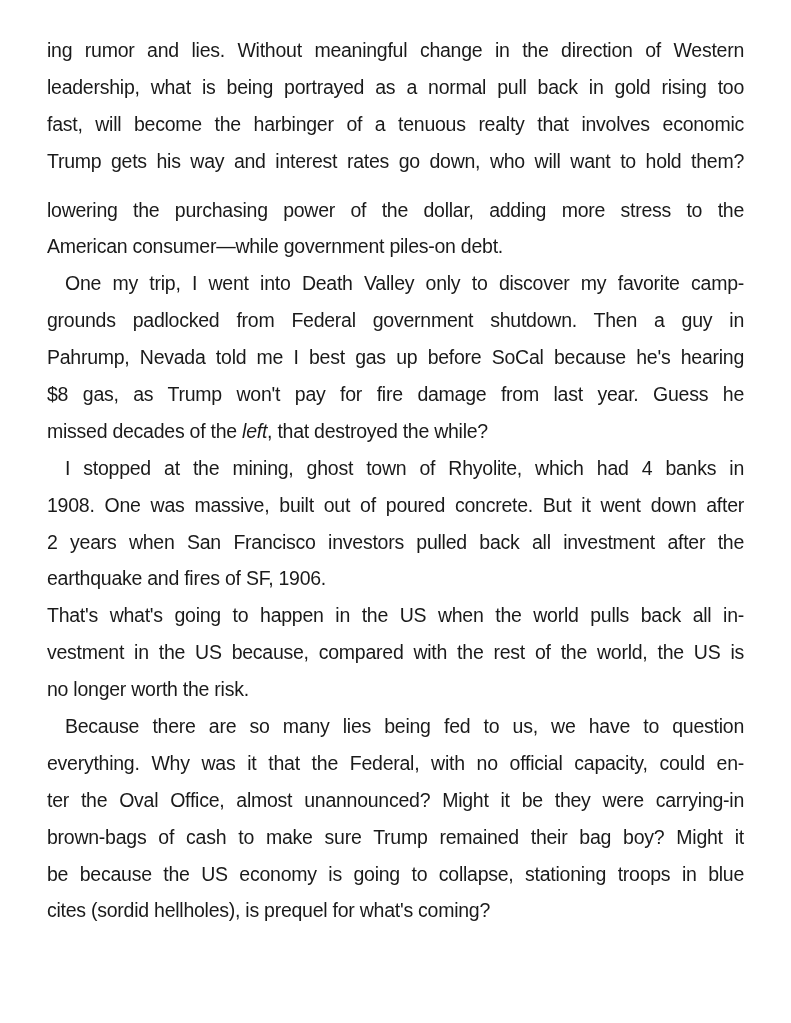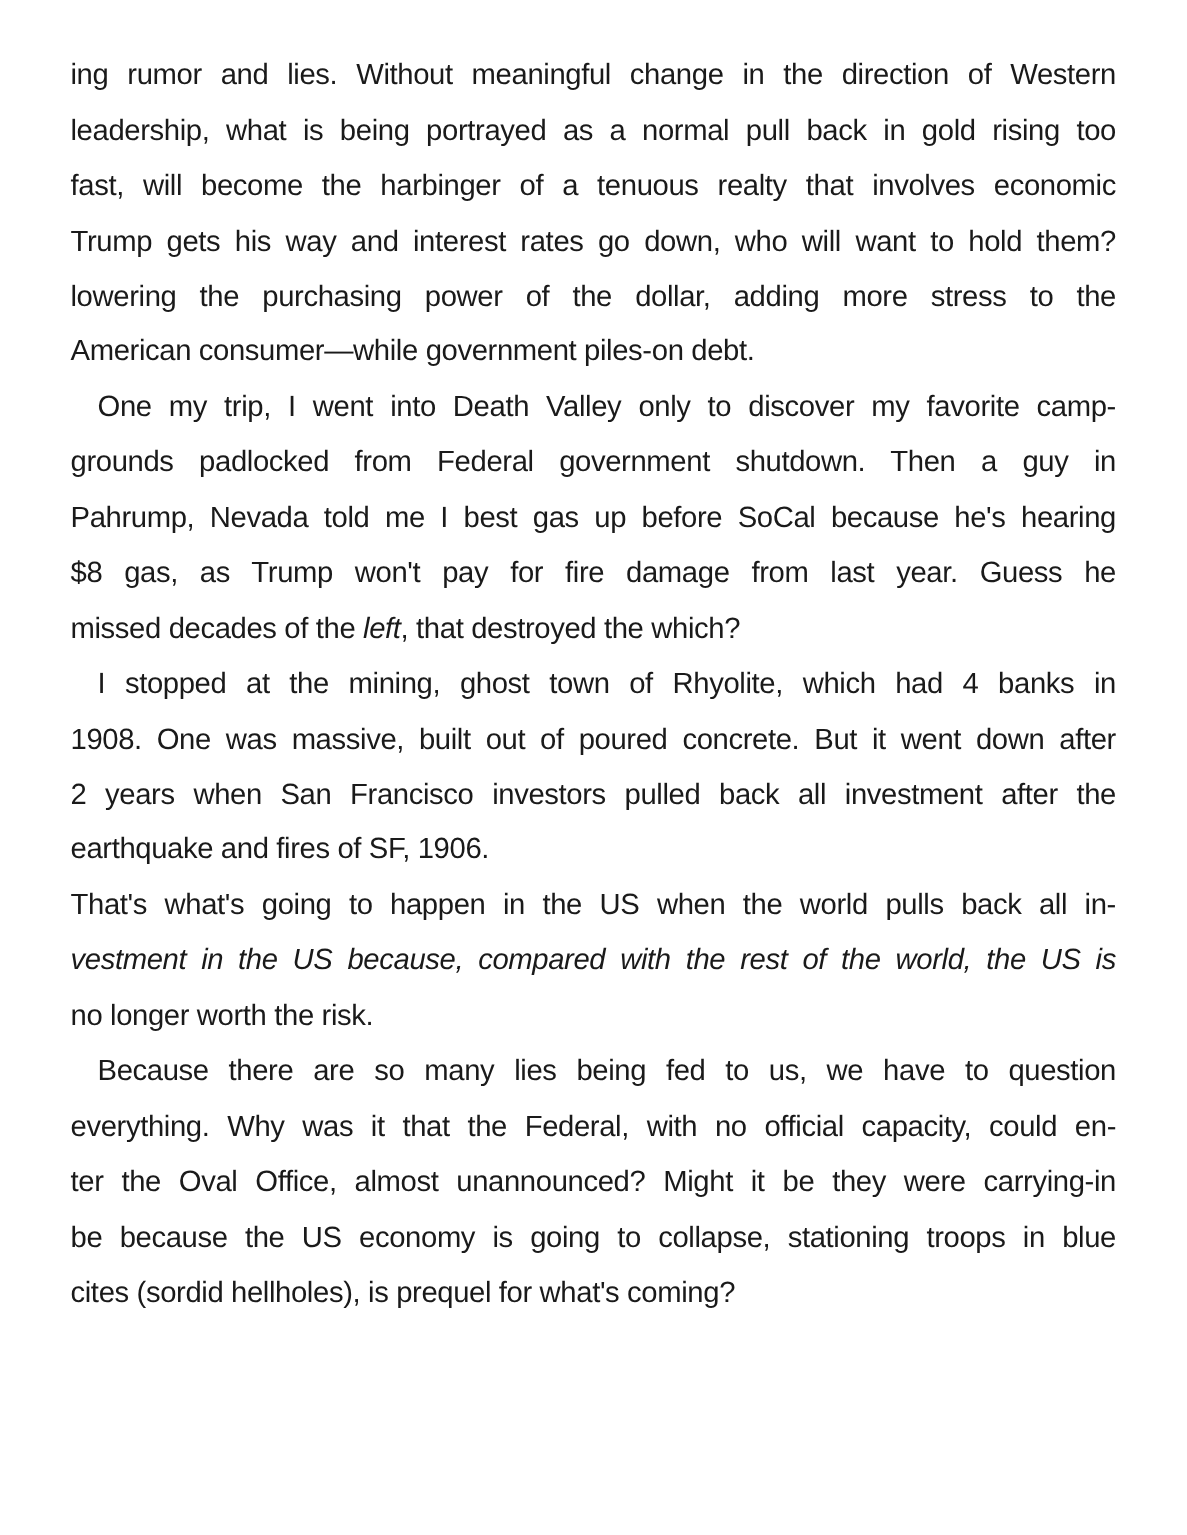--- a/index.html
+++ b/index.html
@@ -45,46 +45,47 @@
 <div class="page">
 
   <div>
     <div class="line" style="white-space: normal;">ing rumor and lies. Without meaningful change in the direction of Western</div>
     <div class="line" style="white-space: normal;">leadership, what is being portrayed as a normal pull back in gold rising too</div>
     <div class="line" style="white-space: normal;">fast, will become the harbinger   of a tenuous realty that involves economic</div>
   </div>
 
   <div>
     <div class="line" style="white-space: normal;">Trump gets his way and interest rates go down, who will want to hold them?</div>
-    <div class="line" style="white-space: normal;">lowering the purchasing power of the dollar, adding more stress to the</div>
+    <div class="line" style="white-space: normal; margin-top: 12px;">lowering the purchasing power of the dollar, adding more stress to the</div>
     <div class="line last">American consumer—while government piles-on debt.</div>
   </div>
 
   <div>
     <div class="line indent" style="white-space: normal;">One my trip, I went into Death Valley only to discover my favorite camp-</div>
     <div class="line" style="white-space: normal;">grounds padlocked from Federal government shutdown. Then a guy in</div>
     <div class="line" style="white-space: normal;">Pahrump, Nevada told me I best gas up before SoCal because he's hearing</div>
     <div class="line" style="white-space: normal;">$8 gas, as Trump won't pay for fire damage from last year. Guess he</div>
-    <div class="line last"><span>missed decades of the </span><em>left</em><span>, that destroyed the which?</span></div>
+    <div class="line last"><span>missed decades of the </span><em>left</em><span>, that destroyed the while?</span></div>
   </div>
 
   <div>
     <div class="line indent" style="white-space: normal;">I stopped  at the mining, ghost town of Rhyolite, which had 4 banks in</div>
     <div class="line" style="white-space: normal;">1908. One was massive, built out of poured concrete. But it went down after</div>
     <div class="line" style="white-space: normal;">2 years when San Francisco investors pulled back all investment after the</div>
     <div class="line last">earthquake and fires of SF, 1906.</div>
   </div>
 
   <div>
     <div class="line" style="white-space: normal;">That's what's going to happen in the US when the world pulls back all in-</div>
-    <div class="line" style="white-space: normal; font-style: italic;">vestment in the US because, compared with the rest of the world, the US is</div>
+    <div class="line" style="white-space: normal;">vestment in the US because, compared with the rest of the world, the US is</div>
     <div class="line last">no longer worth the risk.</div>
   </div>
 
   <div>
     <div class="line indent" style="white-space: normal;">Because there are so many lies being fed to us, we have to question</div>
     <div class="line" style="white-space: normal;">everything. Why was it that the Federal, with no official capacity, could en-</div>
     <div class="line" style="white-space: normal;">ter the Oval Office, almost unannounced? Might it be they were carrying-in</div>
+    <div class="line" style="white-space: normal;">brown-bags of cash to make sure Trump remained their bag boy? Might it</div>
     <div class="line" style="white-space: normal;">be because the US economy is going to collapse, stationing troops in blue</div>
     <div class="line last">cites (sordid hellholes), is prequel for what's coming?</div>
   </div>
 
 </div>
 
 </body></html>

